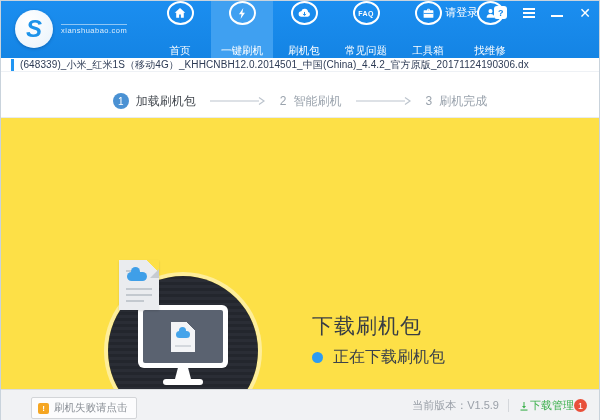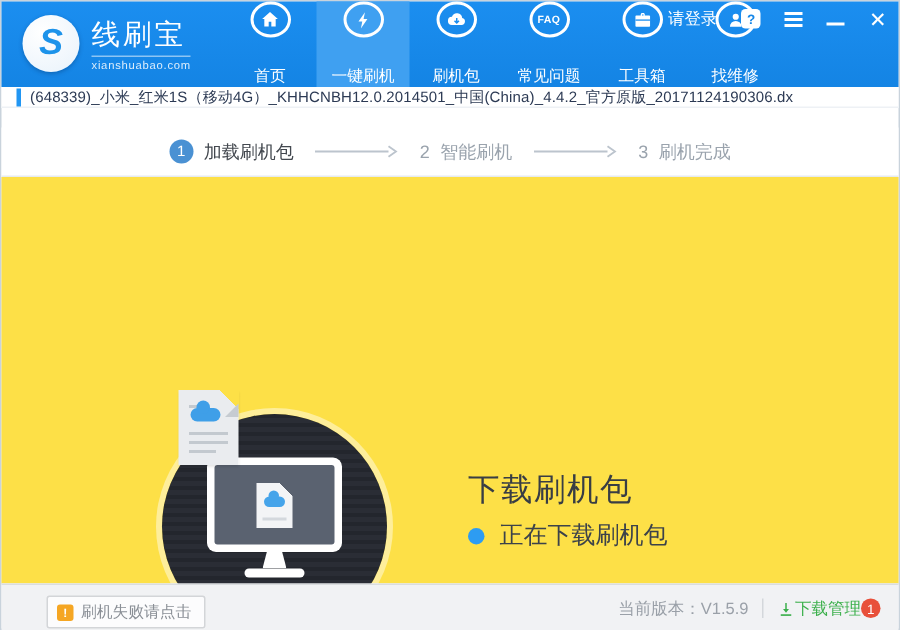--- a/index.html
+++ b/index.html
@@ -100,21 +100,20 @@
         </span>
       <span class="win-min"></span>
       <span class="win-close">✕</span>
     </div>
 
     <div class="logo">
       <span class="logo-circle">
           <span class="logo-s">S</span>
         </span>
       <span class="logo-text">
-        <div class="logo-name">线刷宝</div>
         <div class="logo-domain">xianshuabao.com</div>
       </span>
     </div>
 
     <div class="nav">
       <div class="nav-item">
         <span class="nav-ic">
           <svg width="14" height="14" viewBox="0 0 24 24">
               <path fill="#fff" d="M12 3.5 3 11.5h2.5V20h5v-5.5h3V20h5v-8.5H21z"></path>
             </svg>

